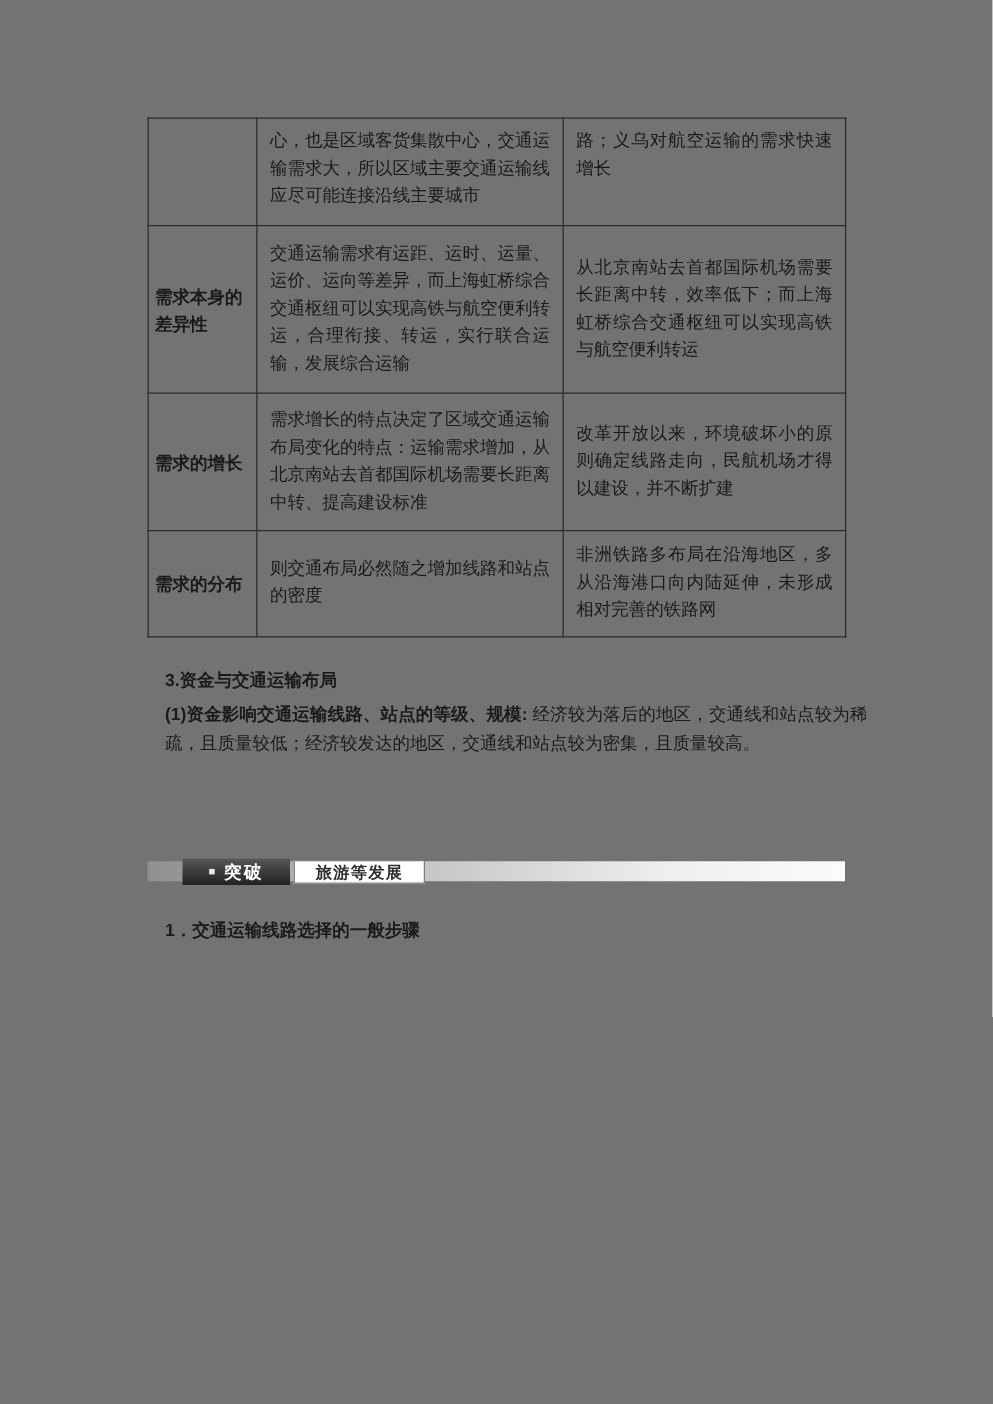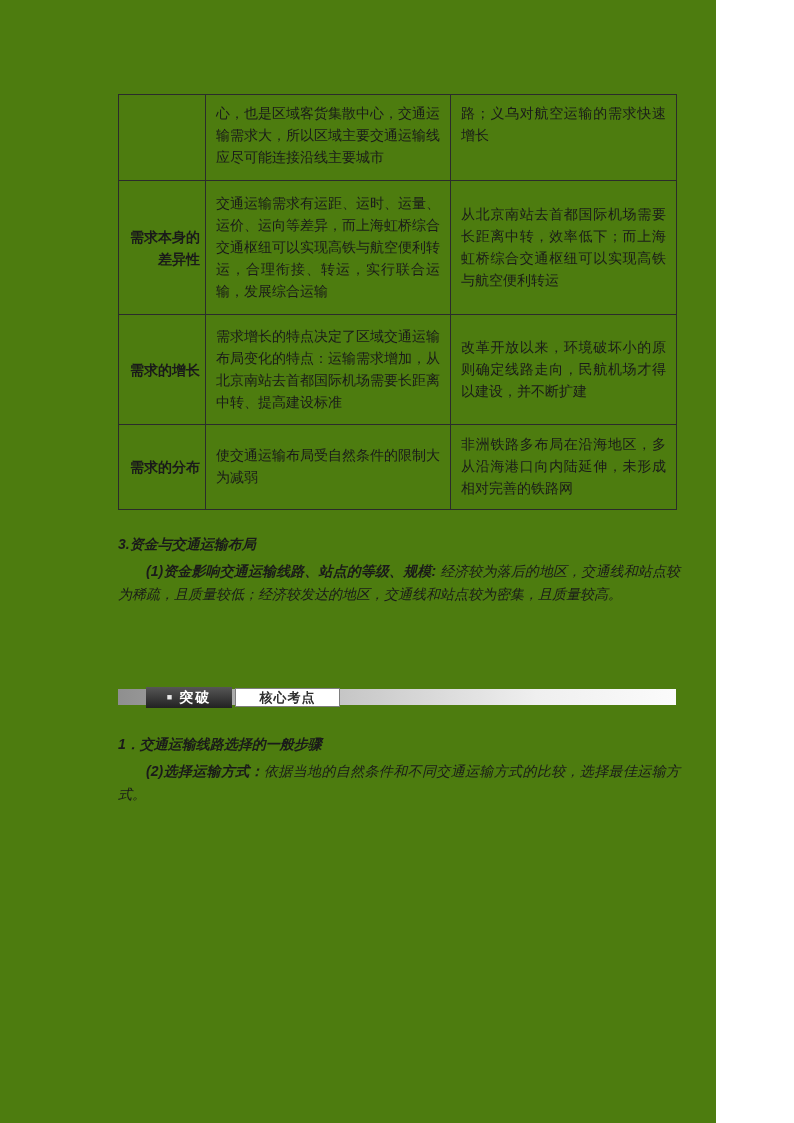--- a/index.html
+++ b/index.html
@@ -1,20 +1,20 @@
 <!DOCTYPE html>
 <html><head>
 <meta charset="utf-8">
 <style>
   * { margin:0; padding:0; box-sizing:border-box; }
   html,body { background:#ffffff; }
   .page {
     position:relative;
-    width:716px; height:1123px;
-    background:#4d7c0f;
+    width:794px; height:1123px;
+    background:#737373;
     color:#1a1a1a;
     font-family:"Liberation Serif","DejaVu Serif",serif;
     overflow:hidden;
     padding-left:13px;
   }
 
   
   .content-table {
     position:absolute; left:118px; top:94px;
     width:558px;
@@ -23,51 +23,49 @@
     font-size:14px; line-height:22px;
   }
   .content-table td {
     border:1px solid #2b2b2b;
     padding:8px 10px;
     vertical-align:middle;
     text-align:justify;
     word-break:break-all;
   }
   .content-table td.rowhead {
-    text-align:right;
+    text-align:left;
     font-weight:bold;
     font-family:"Liberation Sans","DejaVu Sans",sans-serif;
     padding:8px 5px;
     word-break:normal;
   }
   .content-table tr.row-top td { vertical-align:top; }
   tr.h0 { height:86px; }
   tr.h1 { height:134px; }
   tr.h2 { height:110px; }
   tr.h3 { height:85px; }
 
   
   .textblock {
-    position:absolute; left:118px; width:562px;
+    position:absolute; left:132px; width:562px;
     font-size:14px; line-height:23px;
     text-align:justify;
-    font-style:italic;
   }
   .sec3 { top:533px; }
   .steps { top:733px; }
   .sec-title {
     font-weight:bold;
     font-family:"Liberation Sans","DejaVu Sans",sans-serif;
     margin-bottom:4px;
   }
   .para { margin-bottom:6px; word-break:break-all; }
   .lead {
     font-weight:bold;
     font-family:"Liberation Sans","DejaVu Sans",sans-serif;
-    margin-left:28px;
   }
 
   
   .banner { position:absolute; left:118px; top:687px; width:558px; height:21px; }
   .banner-bar {
     position:absolute; left:0; top:2px; width:100%; height:16px;
     background:linear-gradient(to right,#8f8f8f 0%,#c6c6c6 40%,#efefef 75%,#fbfbfb 100%);
   }
   .break-box {
     position:absolute; left:28px; top:0; width:86px; height:21px;
@@ -112,38 +110,37 @@
       <td>交通运输需求有运距、运时、运量、运价、运向等差异，而上海虹桥综合交通枢纽可以实现高铁与航空便利转运，合理衔接、转运，实行联合运输，发展综合运输</td>
       <td>从北京南站去首都国际机场需要长距离中转，效率低下；而上海虹桥综合交通枢纽可以实现高铁与航空便利转运</td>
     </tr>
     <tr class="h2">
       <td class="rowhead">需求的增长</td>
       <td>需求增长的特点决定了区域交通运输布局变化的特点：运输需求增加，从北京南站去首都国际机场需要长距离中转、提高建设标准</td>
       <td>改革开放以来，环境破坏小的原则确定线路走向，民航机场才得以建设，并不断扩建</td>
     </tr>
     <tr class="h3">
       <td class="rowhead">需求的分布</td>
-      <td>使交通运输布局受自然条件的限制大为减弱</td>
+      <td>则交通布局必然随之增加线路和站点的密度</td>
       <td>非洲铁路多布局在沿海地区，多从沿海港口向内陆延伸，未形成相对完善的铁路网</td>
     </tr>
   </tbody>
     </table>
 
   <div class="textblock sec3">
     <div class="sec-title">3.资金与交通运输布局</div>
     <p class="para"><span class="lead">(1)资金影响交通运输线路、站点的等级、规模: </span><span>经济较为落后的地区，交通线和站点较为稀疏，且质量较低；经济较发达的地区，交通线和站点较为密集，且质量较高。</span></p>
   </div>
 
   <div class="banner">
     <div class="banner-bar"></div>
     <div class="break-box">
       <span class="bullet">■</span>
       <span>突破</span>
     </div>
-    <div class="topic-box">核心考点</div>
+    <div class="topic-box">旅游等发展</div>
   </div>
 
   <div class="textblock steps">
     <div class="sec-title">1．交通运输线路选择的一般步骤</div>
-    <p class="para"><span class="lead">(2)选择运输方式：</span><span>依据当地的自然条件和不同交通运输方式的比较，选择最佳运输方式。</span></p>
   </div>
 
 </div>
 
 </body></html>

